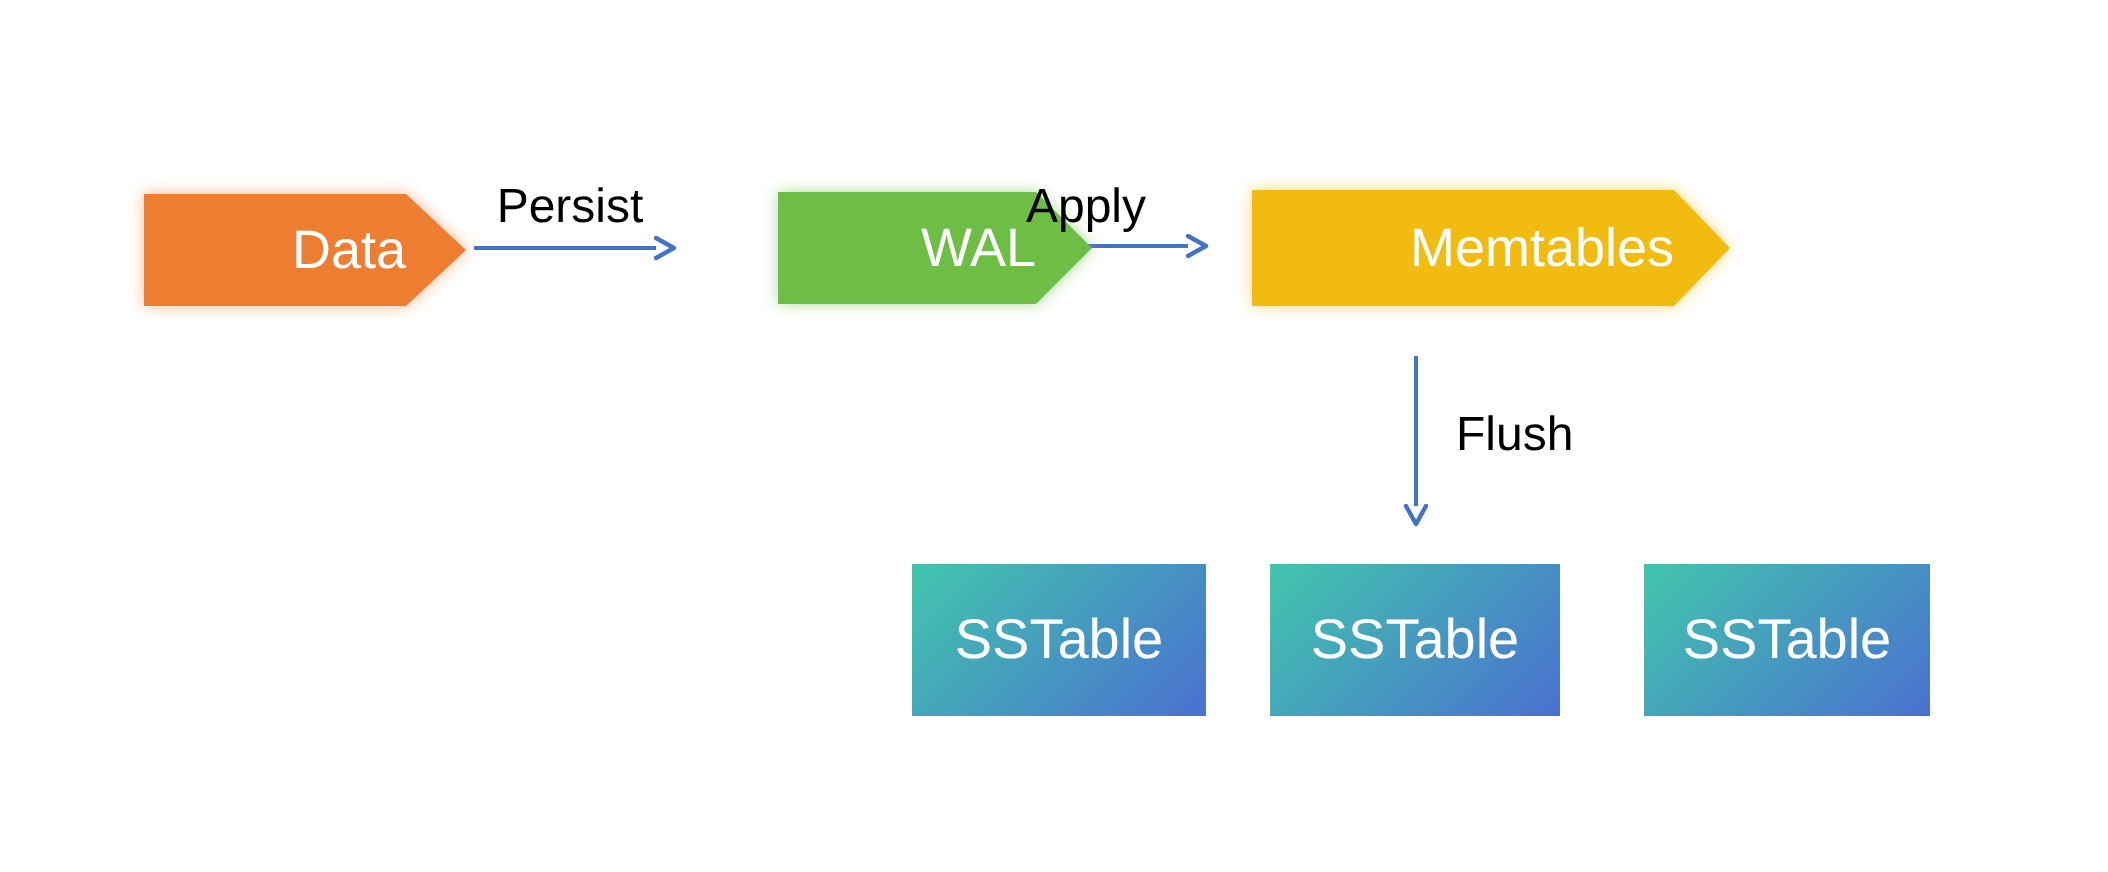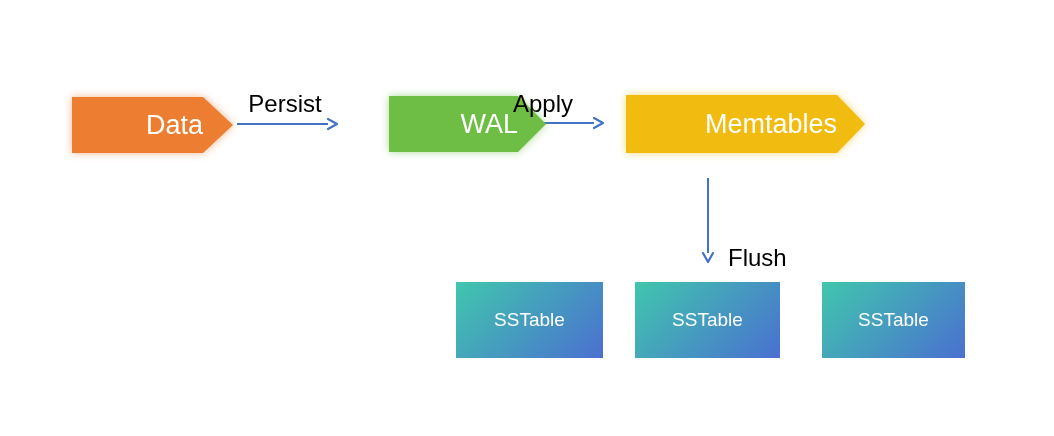--- a/index.html
+++ b/index.html
@@ -64,37 +64,37 @@
     padding-right: 28px; box-sizing: border-box;
   }
   .sstable {
     position: absolute;
     top: 282px;
     height: 76px;
     display: flex;
     align-items: center;
     justify-content: center;
     color: var(--node-text, #ffffff);
-    font-size: 19px;
+    font-size: 28px;
     background: linear-gradient(135deg, var(--sstable-gradient-start, #41C6AD), var(--sstable-gradient-end, #4A70D0));
   }
   .sstable.s1 { left: 456px; width: 147px; }
   .sstable.s2 { left: 635px; width: 145px; }
   .sstable.s3 { left: 822px; width: 143px; }
   .edge-label {
     position: absolute;
     width: 120px;
     text-align: center;
     color: var(--edge-label-text, #000000);
     font-size: 24px;
     line-height: 26px;
   }
   .edge-label.persist { left: 225px; top: 91px; }
   .edge-label.apply   { left: 483px; top: 91px; }
-  .edge-label.flush   { left: 700px; top: 205px; text-align: left; padding-left: 28px; box-sizing: border-box; margin-top: 40px; }
+  .edge-label.flush   { left: 700px; top: 205px; text-align: left; padding-left: 28px; box-sizing: border-box; }
 </style>
 </head>
 <body>
 
 <div class="canvas">
 
   <svg class="edges" xmlns="http://www.w3.org/2000/svg">
     <defs>
       <marker id="chevron" markerUnits="userSpaceOnUse" markerWidth="14" markerHeight="14" refX="1" refY="6" orient="auto">
         <path class="arrow-head" d="M1,1 L10,6 L1,11"></path>

